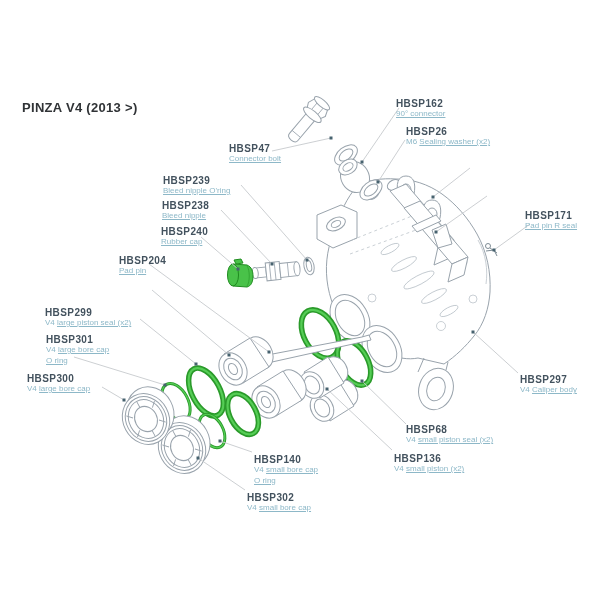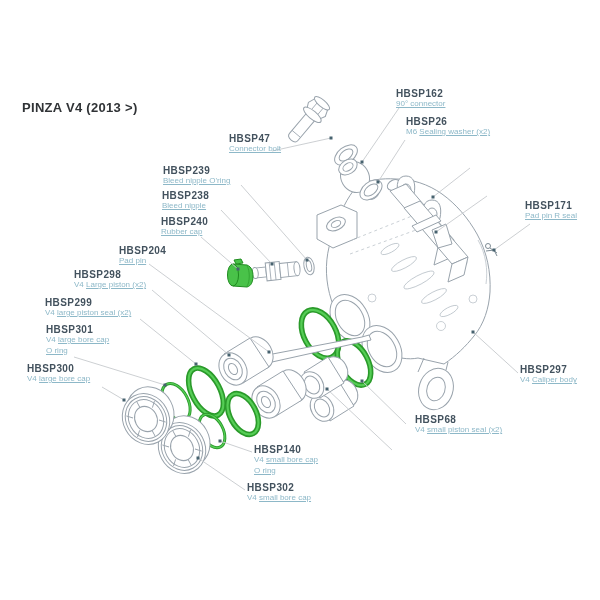--- a/index.html
+++ b/index.html
@@ -1,21 +1,21 @@
 <!DOCTYPE html>
 <html><head>
 <meta charset="utf-8">
 <style>
   html,body{margin:0;padding:0;background:#ffffff;}
   #stage{position:relative;width:600px;height:600px;background:#ffffff;overflow:hidden;
          font-family:"Liberation Sans",sans-serif;}
   #art{position:absolute;left:0;top:0;}
   .title{position:absolute;left:22px;top:100px;font-size:13px;font-weight:bold;
          color:#303336;letter-spacing:.3px;white-space:nowrap;}
-  .lbl{position:absolute;white-space:nowrap;}
+  .lbl{position:absolute;white-space:nowrap;margin-top:10px;}
   .code{font-size:10px;font-weight:bold;color:#43525e;letter-spacing:.4px;line-height:11px;}
   .desc{font-size:8px;color:#8db8c8;line-height:10.5px;margin:0;}
   .u{text-decoration:underline;text-decoration-thickness:1px;text-underline-offset:1px;}
 </style>
 </head>
 <body>
 
 <div id="stage">
 
   <svg id="art" width="600" height="600" viewBox="0 0 600 600">
@@ -269,24 +269,20 @@
   <div class="lbl" style="left:161px;top:216px">
     <div class="code">HBSP240</div>
     <div class="desc"><span></span><span class="u">Rubber cap</span></div>
   </div>
 
   <div class="lbl" style="left:119px;top:245px">
     <div class="code">HBSP204</div>
     <div class="desc"><span></span><span class="u">Pad pin</span></div>
   </div>
 
-  <div class="lbl" style="left:74px;top:269px">
-    <div class="code">HBSP298</div>
-    <div class="desc"><span>V4 </span><span class="u">Large piston (x2)</span></div>
-  </div>
 
   <div class="lbl" style="left:45px;top:297px">
     <div class="code">HBSP299</div>
     <div class="desc"><span>V4 </span><span class="u">large piston seal (x2)</span></div>
   </div>
 
   <div class="lbl" style="left:46px;top:324px">
     <div class="code">HBSP301</div>
     <div class="desc"><span>V4 </span><span class="u">large bore cap</span></div>
     <div class="desc"><span class="u">O ring</span></div>
@@ -295,25 +291,29 @@
   <div class="lbl" style="left:27px;top:363px">
     <div class="code">HBSP300</div>
     <div class="desc"><span>V4 </span><span class="u">large bore cap</span></div>
   </div>
 
   <div class="lbl" style="left:520px;top:364px">
     <div class="code">HBSP297</div>
     <div class="desc"><span>V4 </span><span class="u">Caliper body</span></div>
   </div>
 
-  <div class="lbl" style="left:415px;top:414px">
+  <div class="lbl" style="left:406px;top:414px">
     <div class="code">HBSP68</div>
     <div class="desc"><span>V4 </span><span class="u">small piston seal (x2)</span></div>
   </div>
 
+  <div class="lbl" style="left:394px;top:443px">
+    <div class="code">HBSP136</div>
+    <div class="desc"><span>V4 </span><span class="u">small piston (x2)</span></div>
+  </div>
 
   <div class="lbl" style="left:254px;top:444px">
     <div class="code">HBSP140</div>
     <div class="desc"><span>V4 </span><span class="u">small bore cap</span></div>
     <div class="desc"><span class="u">O ring</span></div>
   </div>
 
   <div class="lbl" style="left:247px;top:482px">
     <div class="code">HBSP302</div>
     <div class="desc"><span>V4 </span><span class="u">small bore cap</span></div>

